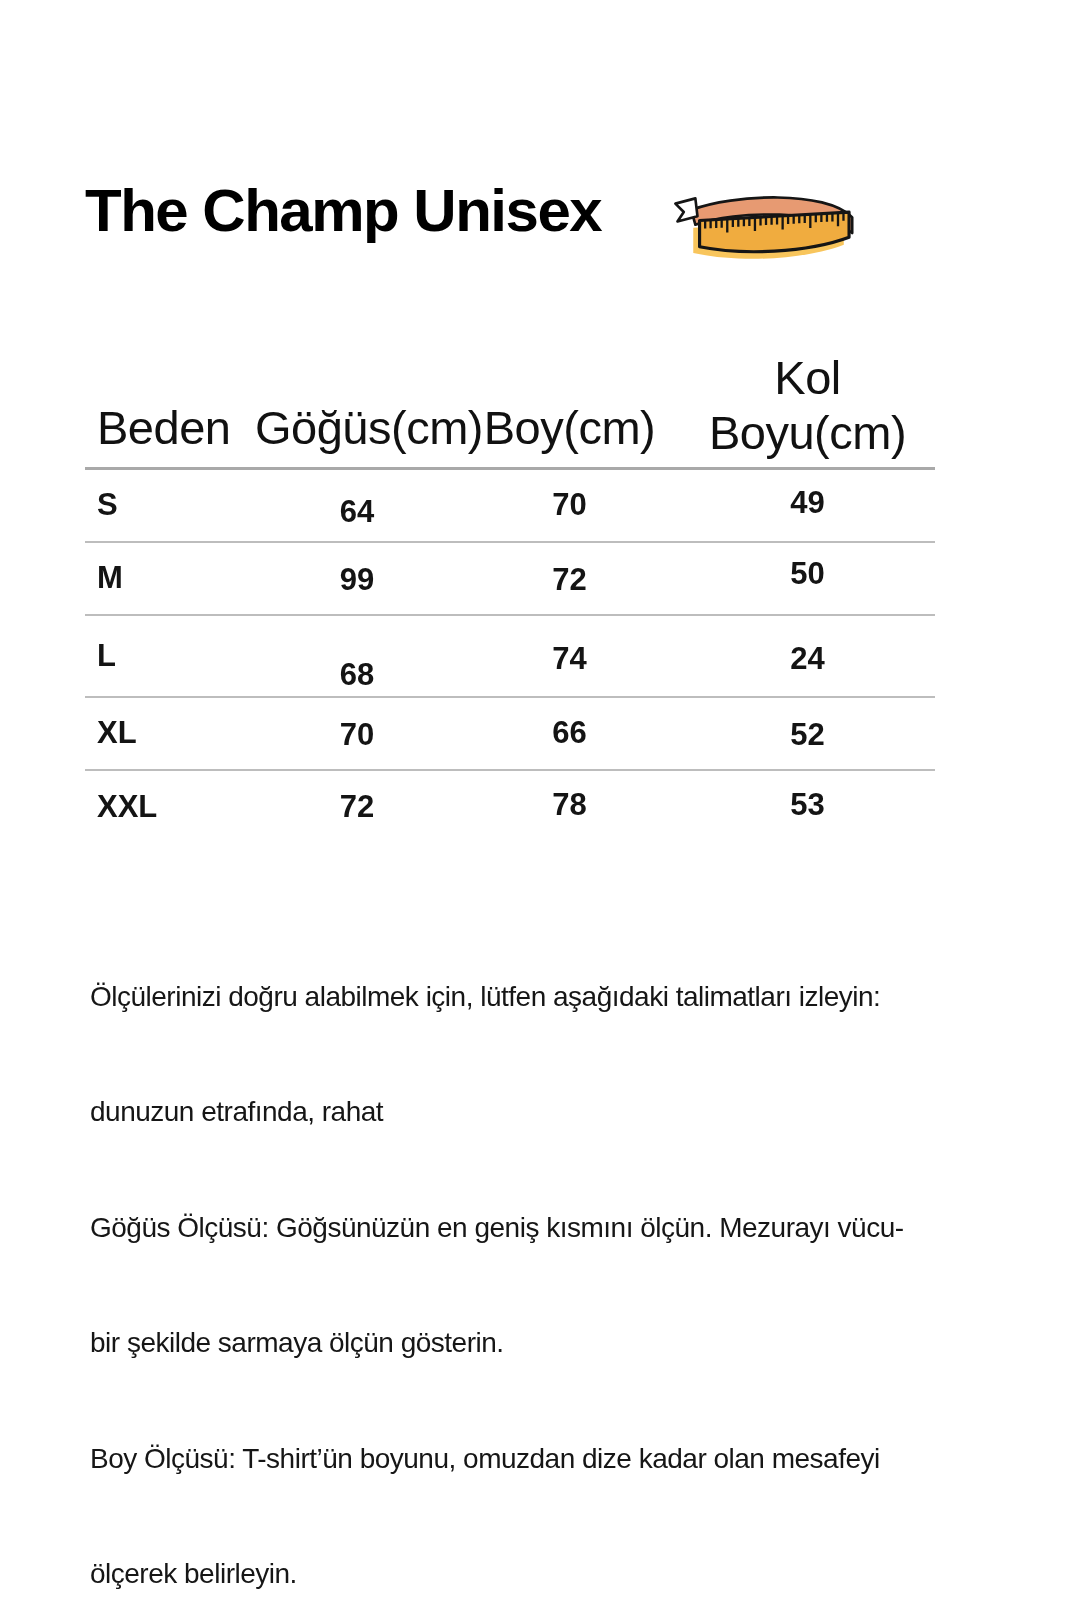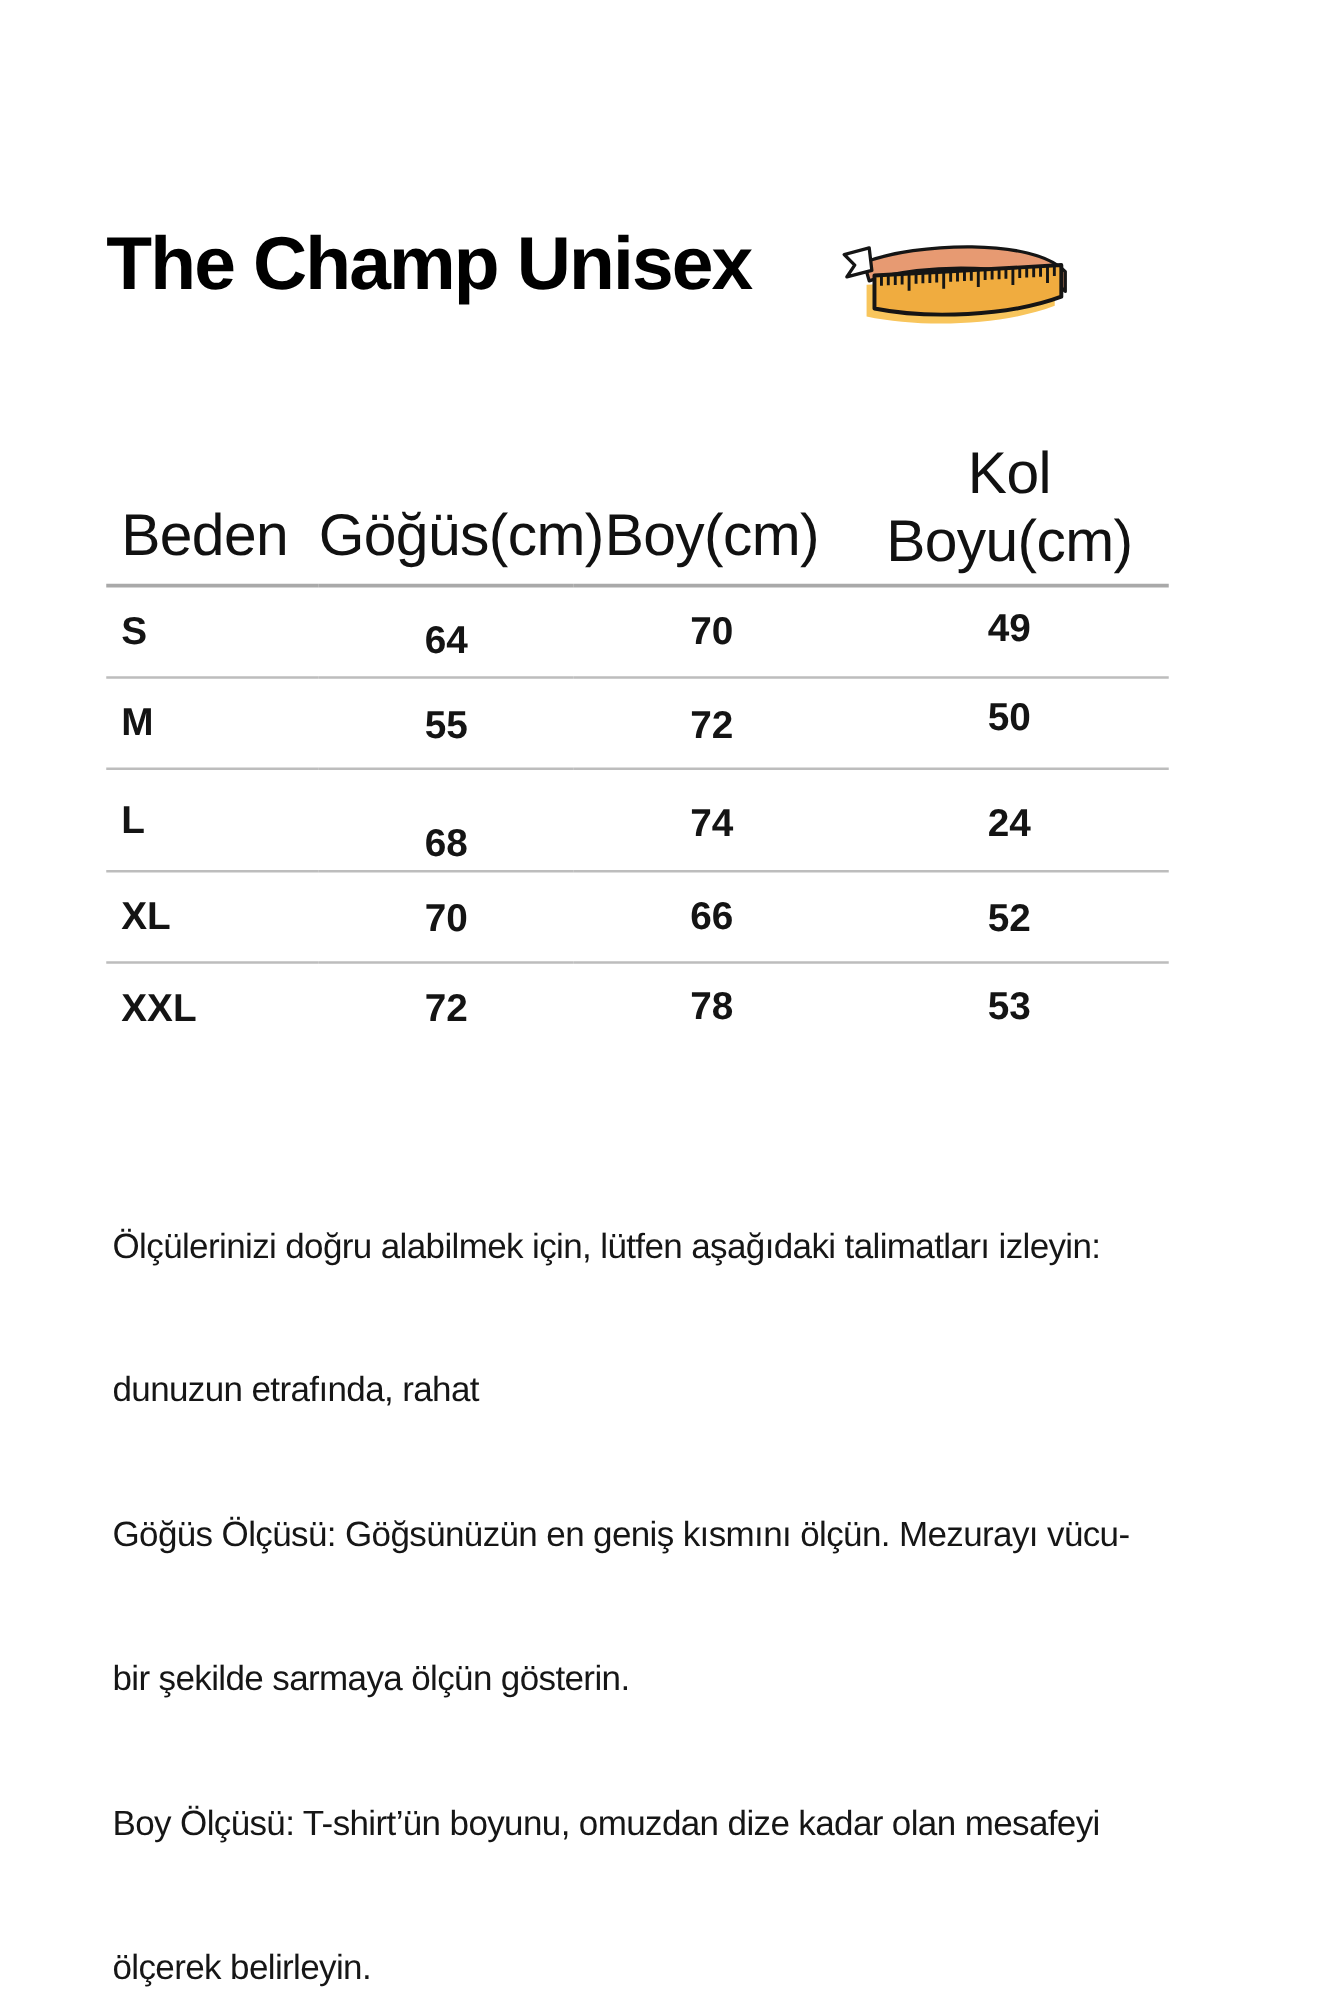--- a/index.html
+++ b/index.html
@@ -98,21 +98,21 @@
     </thead>
     <tbody>
       <tr>
         <td><span class="v">S</span></td>
         <td><span class="v d7">64</span></td>
         <td><span class="v">70</span></td>
         <td><span class="v u2">49</span></td>
       </tr>
       <tr>
         <td><span class="v">M</span></td>
-        <td><span class="v d2">55</span></td>
+        <td><span class="v d2">99</span></td>
         <td><span class="v d2">72</span></td>
         <td><span class="v u4">50</span></td>
       </tr>
       <tr>
         <td><span class="v">L</span></td>
         <td><span class="v u3">68</span></td>
         <td><span class="v d3">74</span></td>
         <td><span class="v d3">24</span></td>
       </tr>
       <tr>

